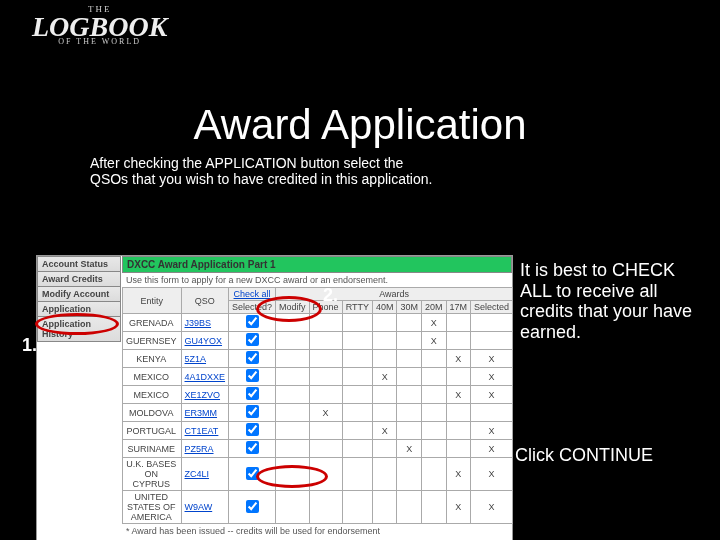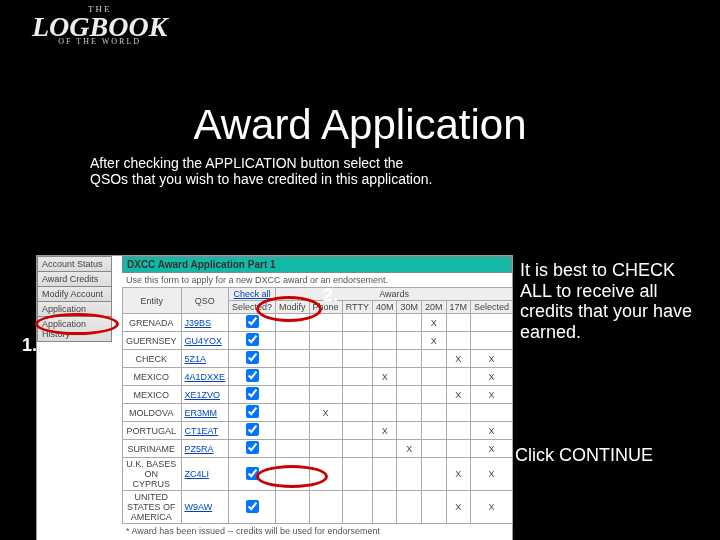--- a/index.html
+++ b/index.html
@@ -21,25 +21,25 @@
   .c2{top:285px;left:323px;}
   .c3{top:455px;left:325px;}
   .ellipse{position:absolute;border:3px solid #c00;border-radius:50%;background:transparent;}
   .e1{top:313px;left:35px;width:78px;height:16px;}
   .e2{top:296px;left:256px;width:60px;height:20px;}
   .e3{top:465px;left:256px;width:66px;height:17px;}
 
   
   .panel{position:absolute;top:255px;left:36px;width:475px;background:#fff;color:#000;
     font-size:10px;border:1px solid #999;}
-  .nav{float:left;width:75px;background:#fca5a5;}
+  .nav{float:left;width:84px;background:#fca5a5;font-weight:bold;}
   .nav div{border:1px solid #888;background:linear-gradient(#e8e8e8,#dcdcdc);
     padding:2px 4px;font-size:9px;color:#444;margin-bottom:-1px;cursor:pointer;}
   .mainp{margin-left:85px;}
-  .phead{background:#14b8a6;border:1px solid #888;padding:2px 4px;font-size:10px;color:#333;font-weight:bold;}
+  .phead{background:#22c55e;border:1px solid #888;padding:2px 4px;font-size:10px;color:#333;font-weight:bold;}
   .pdesc{padding:2px 4px;font-size:9px;color:#555;}
   table.tb{width:100%;border-collapse:collapse;font-size:9px;}
   table.tb th,table.tb td{border:1px solid #aaa;padding:1px 3px;text-align:center;color:#444;background:#fff;}
   table.tb th{background:#eee;font-weight:normal;}
   table.tb td.ent{text-align:center;padding-right:4px;}
   table.tb td.qso{text-align:left;}
   input.cb{margin:0;}
   a.lk{color:#0044cc;font-size:9px;}
   .fbar{padding:3px 4px;font-size:9px;color:#555;display:flex;gap:6px;align-items:center;}
 </style>
@@ -111,21 +111,21 @@
               <td></td>
               <td></td>
               <td></td>
               <td></td>
               <td></td>
               <td>X</td>
               <td></td>
               <td></td>
             </tr>
             <tr>
-              <td class="ent">CHECK</td>
+              <td class="ent">KENYA</td>
               <td class="qso"><a class="lk" href="#">5Z1A</a></td>
               <td><input type="checkbox" class="cb" checked="" style=""></td>
               <td></td>
               <td></td>
               <td></td>
               <td></td>
               <td></td>
               <td></td>
               <td>X</td>
               <td>X</td>

